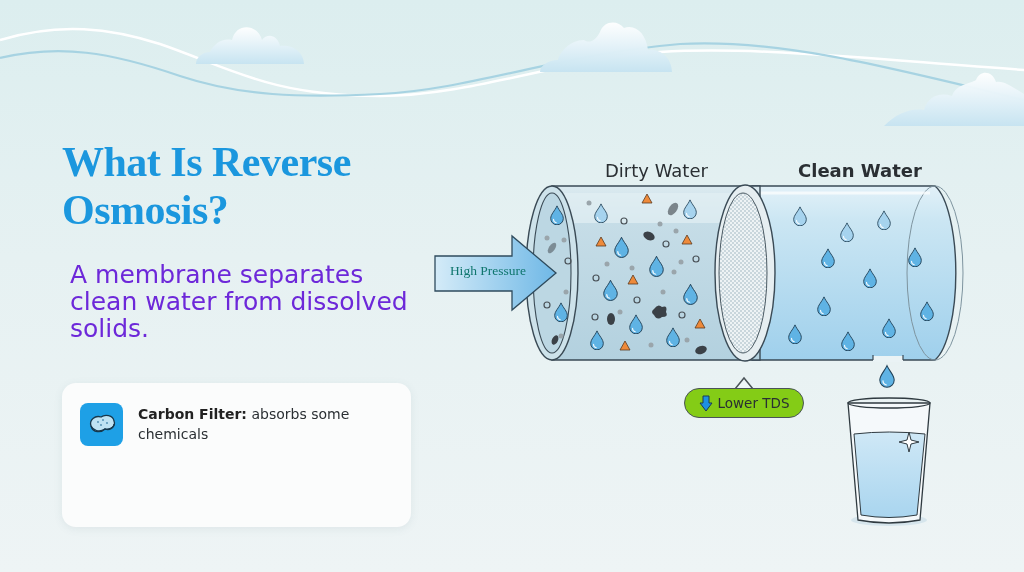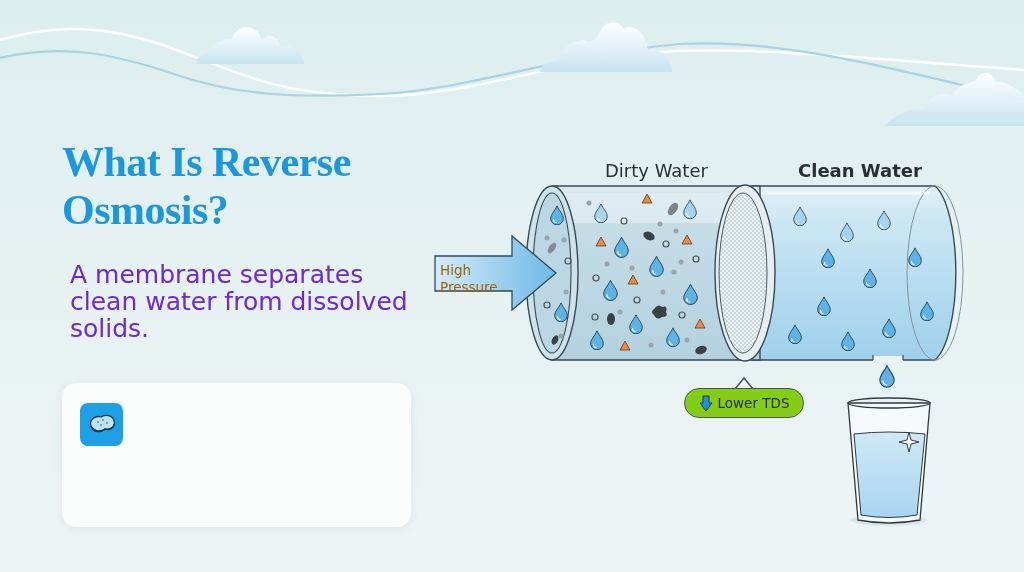--- a/index.html
+++ b/index.html
@@ -27,21 +27,21 @@
   .card-item { position:absolute; left:18px; display:flex; align-items:flex-start; }
   .card-item .icon-box {
     width:43px; height:43px; border-radius:8px; flex:none;
     display:flex; align-items:center; justify-content:center;
   }
   .card-item .text { margin-left:15px; font-size:14px; line-height:20px; color:#2a2f33; width:250px; padding-top:1px; }
   .card-item .text b { font-weight:bold; color:#222; }
   .diagram-label { position:absolute; font-size:18px; color:#2a2f33; }
   .pressure-label {
     position:absolute; left:440px; top:262px; width:86px;
-    text-align:left; font-size:13.5px; line-height:17px; color:#a16207;
+    text-align:right; font-size:13.5px; line-height:17px; color:#0f766e;font-family:Liberation Serif, serif;
   }
   .tds-badge {
     position:absolute; left:684px; top:388px; width:120px; height:30px;
     border:1.5px solid #4a5358; border-radius:16px; background:#84cc16;
     display:flex; align-items:center; justify-content:center; box-sizing:border-box;
   }
   .tds-badge .lbl { font-size:13.5px; color:#2a2f33; margin-left:5px; }
 </style>
 </head>
 <body>
@@ -217,20 +217,24 @@
     <div class="icon-box" style="background:#1ea0e6;">
       <svg width="30" height="26" viewBox="0 0 30 26">
         <path d="M4 14 C2 8 8 3 14 5 C18 2 26 3 27 9 C29 14 24 18 18 17 C14 21 6 21 4 14 Z" fill="#bfe3f3" stroke="#16384d" stroke-width="1.3"></path>
         <path d="M4 14 C6 18 12 21 18 17 C22 19 27 16 27 12" fill="none" stroke="#16384d" stroke-width="1.2"></path>
         <circle cx="11" cy="10" r="0.9" fill="#4d8bb0"></circle>
           <circle cx="16" cy="8" r="0.9" fill="#4d8bb0"></circle>
           <circle cx="20" cy="11" r="0.9" fill="#4d8bb0"></circle>
           <circle cx="14" cy="13" r="0.9" fill="#4d8bb0"></circle>
       </svg>
     </div>
+    <div class="text">
+      <b>Carbon Filter:</b>
+      <span>absorbs some chemicals</span>
+    </div>
   </div>
 </div>
 
 <div class="pressure-label">High Pressure</div>
 <div class="diagram-label" style="left:605px; top:160px;">Dirty Water</div>
 <div class="diagram-label" style="left:798px; top:160px;font-weight:bold;">Clean Water</div>
 
 <div class="tds-badge">
   <svg width="14" height="17" viewBox="0 0 14 17">
     <path d="M4 1 L10 1 L10 8 L13 8 L7 16 L1 8 L4 8 Z" fill="#1e90e0" stroke="#1d3a52" stroke-width="1"></path>

